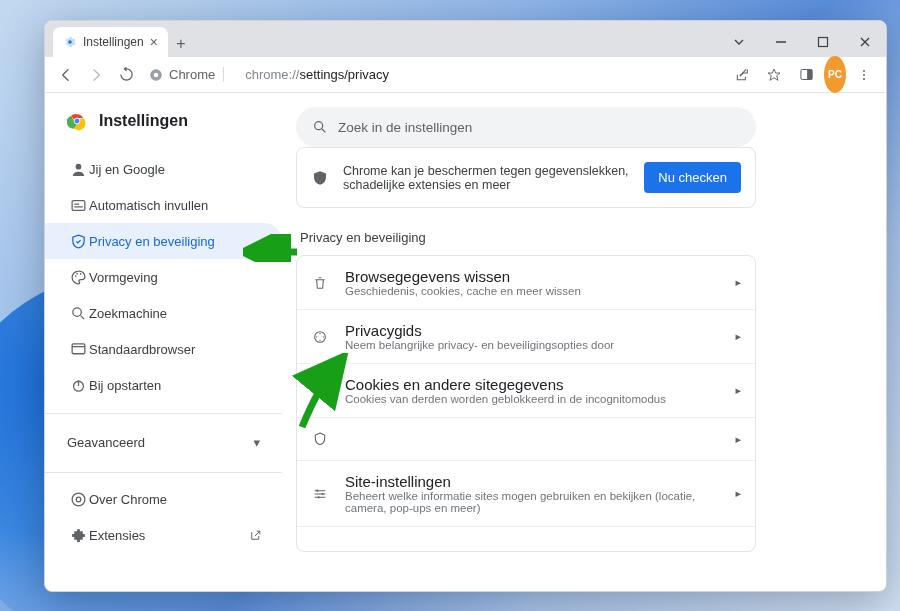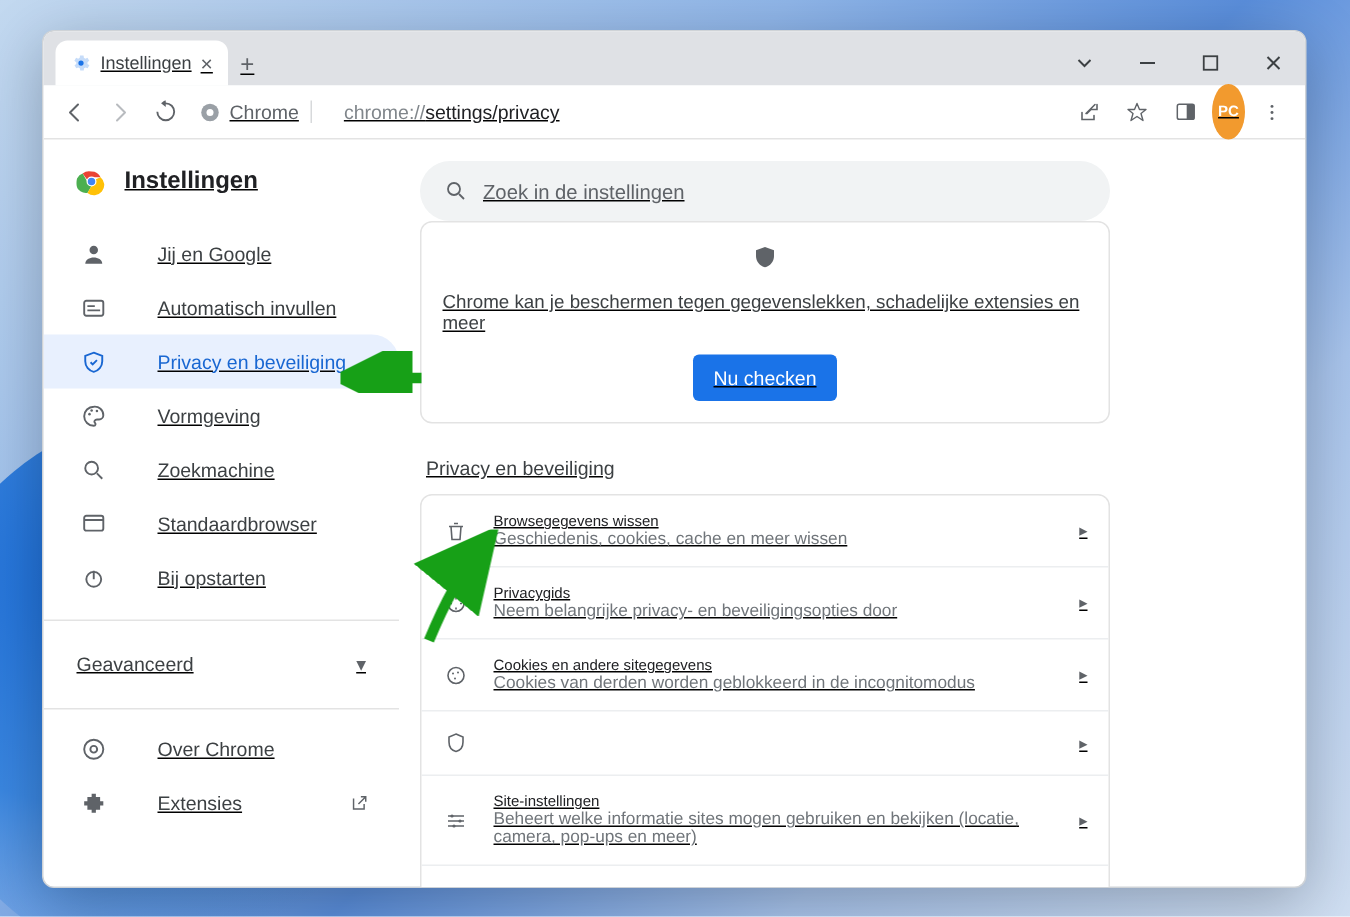--- a/index.html
+++ b/index.html
@@ -8,23 +8,23 @@
     background: linear-gradient(135deg, #c3d9f0 0%, #8fb5e8 35%, #5a8edb 55%, #a8c4ec 75%, #d0dff2 100%);
     position: relative;
   }
   
   body::before {
     content:""; position:absolute; left:-60px; bottom:-40px; width:380px; height:380px;
     background: radial-gradient(circle at 30% 30%, #1e6fd8 0%, #3a86e0 40%, rgba(58,134,224,0) 70%);
     border-radius:50%;
   }
   .window {
-    position: absolute; left: 28px; top: 20px; width: 843px; height: 572px;
+    position: absolute; left: 44px; top: 20px; width: 843px; height: 572px;
     background: #fff; border-radius: 8px; box-shadow: 0 10px 40px rgba(0,0,0,.25);
-    display: flex; flex-direction: column; overflow: hidden; border:1px solid #cfd3d7;text-decoration:underline;
+    display: flex; flex-direction: column; overflow: hidden; border:1px solid #cfd3d7;
   }
   .titlebar { height: 36px; background: #dfe1e5; display:flex; align-items:flex-end; }
   .tab {
     display:flex; align-items:center; gap:6px; height:30px; background:#fff;
     border-radius:8px 8px 0 0; padding:0 10px; margin-left:8px; max-width:170px;
     font-size:12px; color:#3c4043;
   }
   .tab .favicon { width:14px; height:14px; }
   .tab .close { margin-left:auto; color:#5f6368; font-size:14px; line-height:1; }
   .newtab { width:26px; height:26px; display:flex; align-items:center; justify-content:center; color:#5f6368; font-size:16px; }
@@ -40,40 +40,40 @@
   .omni-url .dim { color:#80868b; }
   .right-icons { margin-left:auto; display:flex; align-items:center; gap:4px; }
   .right-icons .icn { width:28px; height:28px; display:flex; align-items:center; justify-content:center; color:#5f6368; }
   .avatar { width:22px; height:37px; border-radius:50%; background:#f29a2e; color:#fff; font-size:10px; font-weight:600; display:flex; align-items:center; justify-content:center; }
   .content { flex:1; display:flex; overflow:hidden; }
   .sidebar { width:237px; padding:16px 0 0 0; }
   .brandrow { display:flex; align-items:center; gap:12px; padding:2px 18px 14px 22px; }
   .brandrow .logo { width:20px; height:20px; }
   .brandrow .title { font-size:16px; font-weight:600; color:#202124; }
   .navlist { padding-top:6px; }
-  .navitem { display:flex; align-items:center; gap:34px; height:36px; padding:0 20px 0 24px; font-size:13px; color:#3c4043; position:relative; border-radius:0 18px 18px 0; }
+  .navitem { display:flex; align-items:center; gap:2px; height:36px; padding:0 20px 0 24px; font-size:13px; color:#3c4043; position:relative; border-radius:0 18px 18px 0; }
   .navitem.selected { background:#e8f0fe; color:#1967d2; font-weight:500; }
   .navitem.selected .icn { color:#1967d2; }
   .navitem .icn { width:18px; height:18px; color:#5f6368; display:flex; align-items:center; justify-content:center; }
   .navitem .trail { margin-left:auto; color:#5f6368; }
   .divider { height:1px; background:#e3e3e3; margin:10px 0 8px 0; }
   .adv { display:flex; align-items:center; height:40px; padding:0 22px; font-size:13px; color:#3c4043; }
   .adv .caret { margin-left:auto; color:#5f6368; }
   .main { flex:1; padding:14px 18px 0 14px; overflow:auto; }
   .search { height:40px; background:#f1f3f4; border-radius:20px; display:flex; align-items:center; gap:10px; padding:0 16px; color:#5f6368; font-size:13.5px; width:460px; }
   .section-title { font-size:13px; color:#3c4043; font-weight:500; margin:22px 4px 10px 4px; }
-  .card { border:1px solid #e3e3e3; border-radius:8px; background:#fff; width:460px;flex-direction:column; }
+  .card { border:1px solid #e3e3e3; border-radius:8px; background:#fff; width:460px; }
   .safety { display:flex; align-items:center; padding:14px 14px; gap:14px; }
   .safety .txt { font-size:12.5px; color:#3c4043; flex:1; }
   .btn-primary { background:#1a73e8; color:#fff; font-size:13px; font-weight:500; border:none; border-radius:4px; padding:8px 14px; }
   .row { display:flex; align-items:center; padding:12px 14px; gap:16px; border-top:1px solid #eceef0; }
   .row:first-child { border-top:none; }
   .row .icn { width:18px; height:18px; color:#5f6368; display:flex; align-items:center; justify-content:center; flex-shrink:0; }
   .row .labels { display:flex; flex-direction:column; }
-  .row .labels .t { font-size:10px; color:#202124; }
+  .row .labels .t { font-size:15px; color:#202124; }
   .row .labels .s { font-size:11.5px; color:#70757a; }
   .row .chev { margin-left:auto; color:#5f6368; font-size:11px; }
   .arrow {
     position:absolute; pointer-events:none;
   }
   .arrow.a1 { left:198px; top:213px; }
   .arrow.a2 { left:247px; top:332px; }
   svg { display:block; }
 </style>
 </head>

